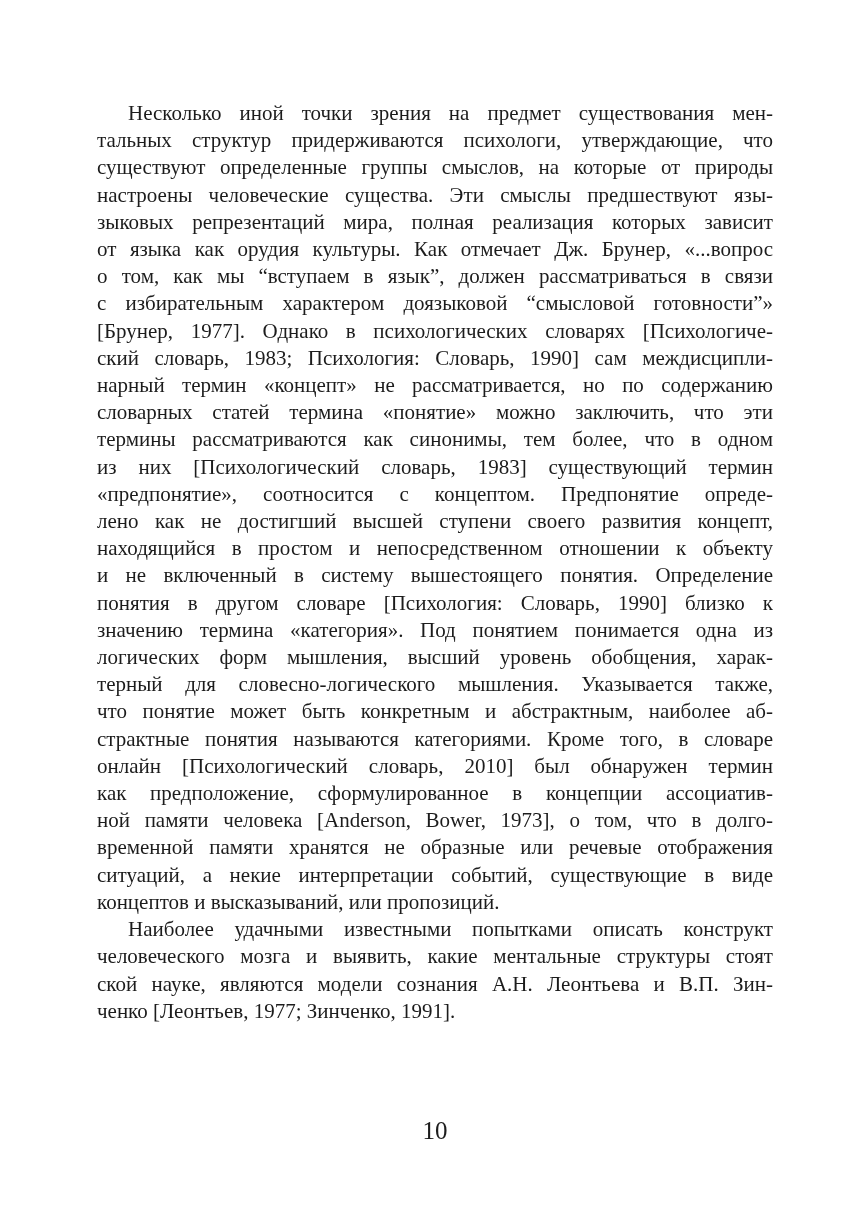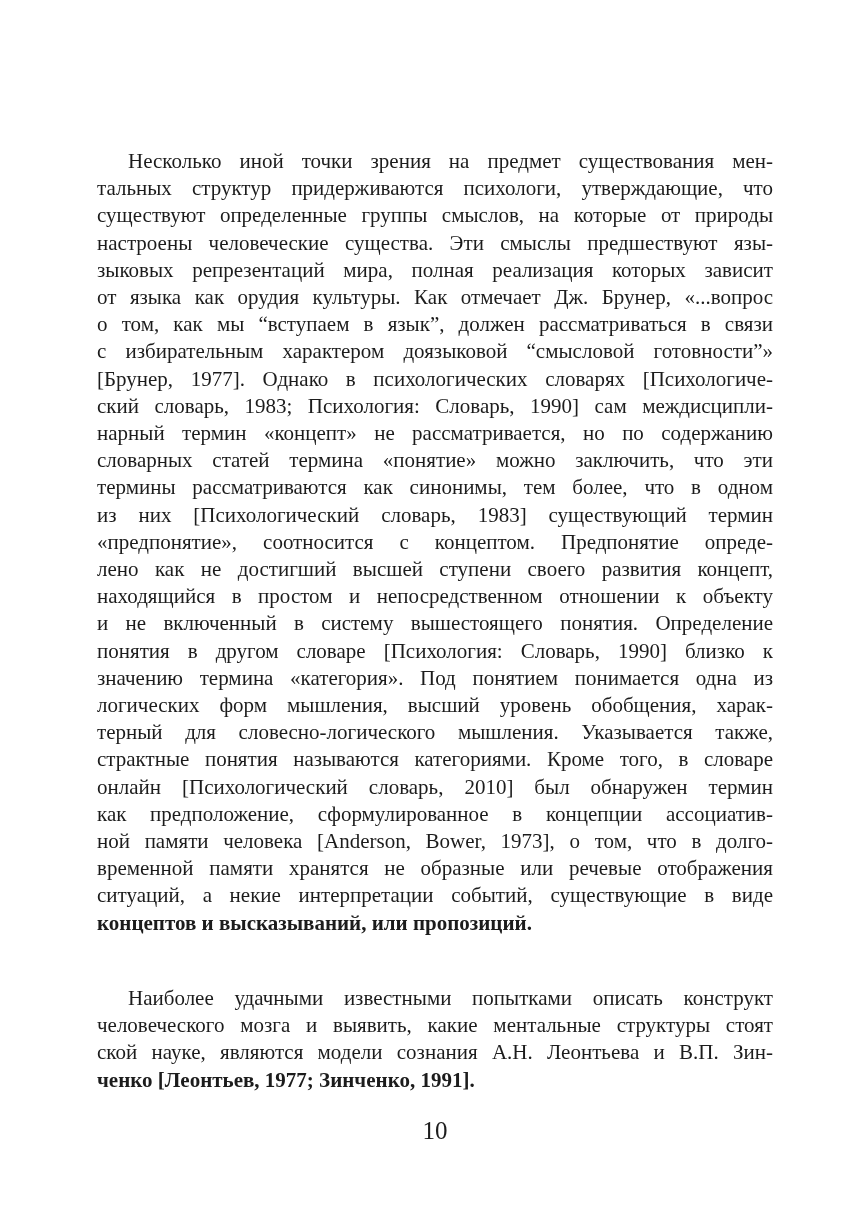--- a/index.html
+++ b/index.html
@@ -25,25 +25,23 @@
     line-height: 27.2px;
     color: #1c1c1c;
   }
   .line {
     text-align: justify;
     text-align-last: justify;
     white-space: normal;
   }
   .line.first {
     text-indent: 31px;
-    margin-top: 48px;
   }
   .line.last {
     text-align-last: left;
-    font-weight: bold;
   }
   .page-number {
     position: absolute;
     left: 97px;
     top: 1120px;
     width: 676px;
     text-align: center;
     font-size: 25px;
     line-height: 22px;
     color: #1c1c1c;
@@ -69,20 +67,21 @@
       <div class="line">термины рассматриваются как синонимы, тем более, что в одном</div>
       <div class="line">из них [Психологический словарь, 1983] существующий термин</div>
       <div class="line">«предпонятие», соотносится с концептом. Предпонятие опреде-</div>
       <div class="line">лено как не достигший высшей ступени своего развития концепт,</div>
       <div class="line">находящийся в простом и непосредственном отношении к объекту</div>
       <div class="line">и не включенный в систему вышестоящего понятия. Определение</div>
       <div class="line">понятия в другом словаре [Психология: Словарь, 1990] близко к</div>
       <div class="line">значению термина «категория». Под понятием понимается одна из</div>
       <div class="line">логических форм мышления, высший уровень обобщения, харак-</div>
       <div class="line">терный для словесно-логического мышления. Указывается также,</div>
+      <div class="line">что понятие может быть конкретным и абстрактным, наиболее аб-</div>
       <div class="line">страктные понятия называются категориями. Кроме того, в словаре</div>
       <div class="line">онлайн [Психологический словарь, 2010] был обнаружен термин</div>
       <div class="line">как предположение, сформулированное в концепции ассоциатив-</div>
       <div class="line">ной памяти человека [Anderson, Bower, 1973], о том, что в долго-</div>
       <div class="line">временной памяти хранятся не образные или речевые отображения</div>
       <div class="line">ситуаций, а некие интерпретации событий, существующие в виде</div>
       <div class="line last">концептов и высказываний, или пропозиций.</div>
       <div class="line first">Наиболее удачными известными попытками описать конструкт</div>
       <div class="line">человеческого мозга и выявить, какие ментальные структуры стоят</div>
       <div class="line">ской науке, являются модели сознания А.Н. Леонтьева и В.П. Зин-</div>

